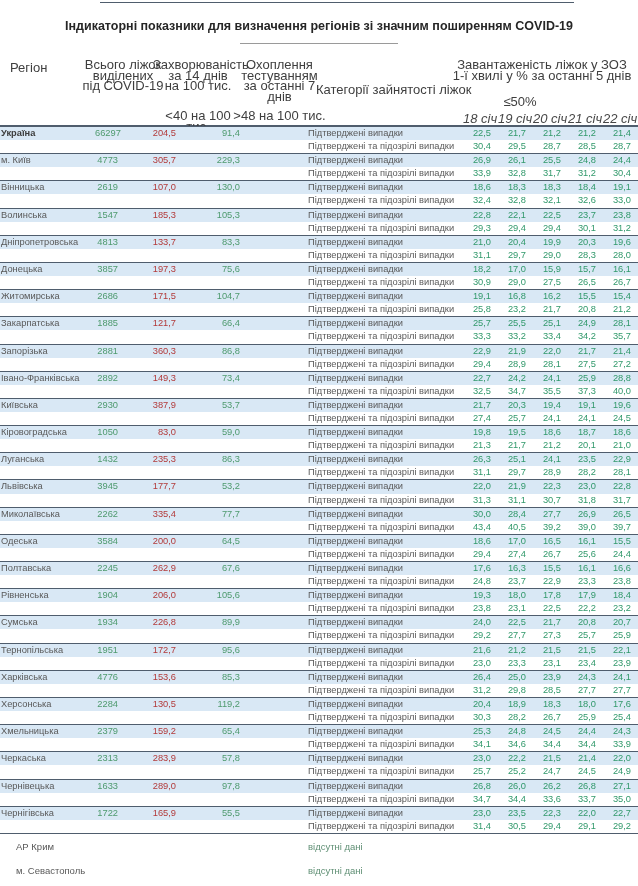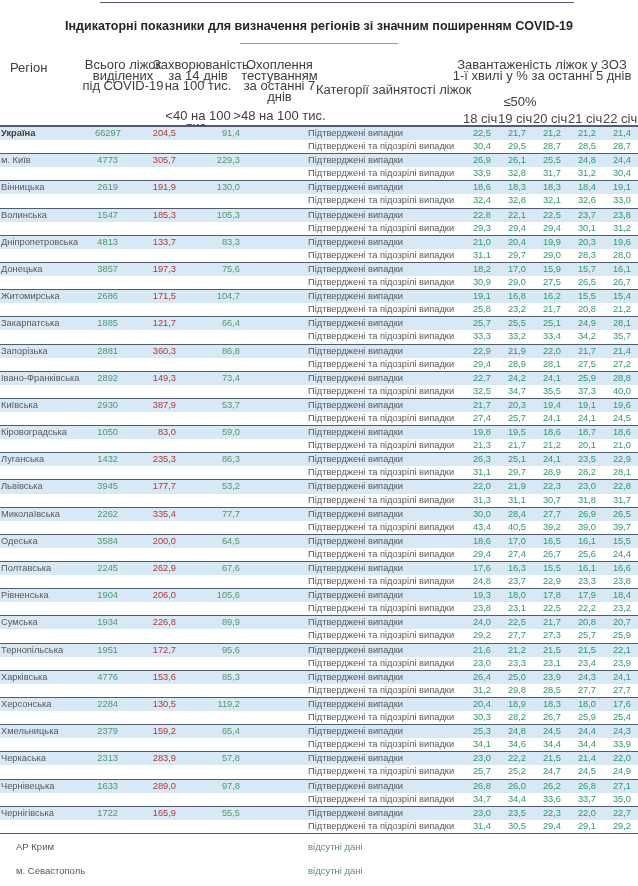--- a/index.html
+++ b/index.html
@@ -27,21 +27,21 @@
   .h-box { position:absolute; text-align:center; line-height:10.6px; }
   .h-beds { left:78px; top:4px; width:90px; }
   .h-incid { left:153px; top:4px; width:90px; }
   .h-test { left:230px; top:4px; width:99px; }
   .h-cat { position:absolute; left:316px; top:26px; white-space:nowrap; }
   .h-occ { left:448px; top:4px; width:188px; }
   .h-le50 { left:455px; top:41px; width:130px; }
   .h-lt40 { left:153px; top:55px; width:90px; }
   .h-gt48 { left:230px; top:55px; width:99px; }
   .dates-row { position:absolute; left:463px; top:55px; display:grid; grid-template-columns:repeat(5,35px); }
-  .dates-row span { text-align:center; padding-right:4px; white-space:nowrap; color:#474747; }
+  .dates-row span { text-align:center; padding-right:4px; white-space:nowrap; color:#474747;font-style:italic; }
 
   
   .tbody { position:relative; }
   .block { border-top:1px solid var(--line,#4f5d6d); }
   .row { display:grid; grid-template-columns:95px 25px 58px 64px 221px 35px 35px 35px 35px 35px;
     height:13.1px; line-height:13.3px; font-size:9.3px; }
   .row.hl { background:var(--row-highlight,#d9e8f5); }
   .c-region { padding-left:1px; color:var(--text,#595959); white-space:nowrap; overflow:visible; }
   .c-region.bold { font-weight:bold; color:#3c3c3c; }
   .c-num { text-align:right; padding-right:2px; color:var(--green,#4e9a6e); }
@@ -157,21 +157,21 @@
           <div class="c-occ">32,8</div>
           <div class="c-occ">31,7</div>
           <div class="c-occ">31,2</div>
           <div class="c-occ">30,4</div>
         </div>
       </div>
       <div class="block">
         <div class="row hl">
           <div class="c-region">Вінницька</div>
           <div class="c-num">2619</div>
-          <div class="c-num c-incid">191,9</div>
+          <div class="c-num c-incid">107,0</div>
           <div class="c-num">130,0</div>
           <div class="c-cat">Підтверджені випадки</div>
           <div class="c-occ">18,6</div>
           <div class="c-occ">18,3</div>
           <div class="c-occ">18,3</div>
           <div class="c-occ">18,4</div>
           <div class="c-occ">19,1</div>
         </div>
         <div class="row">
           <div class="c-region"></div>

